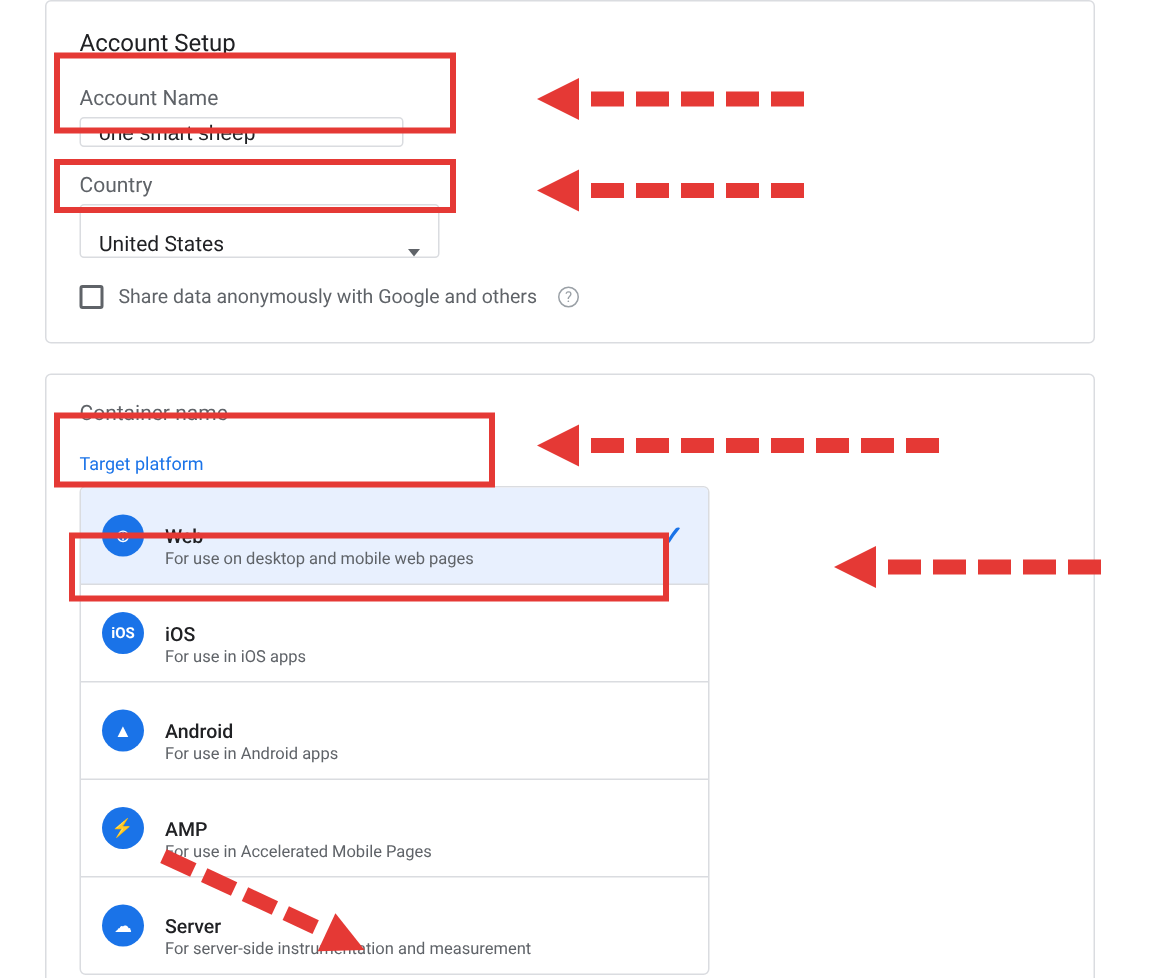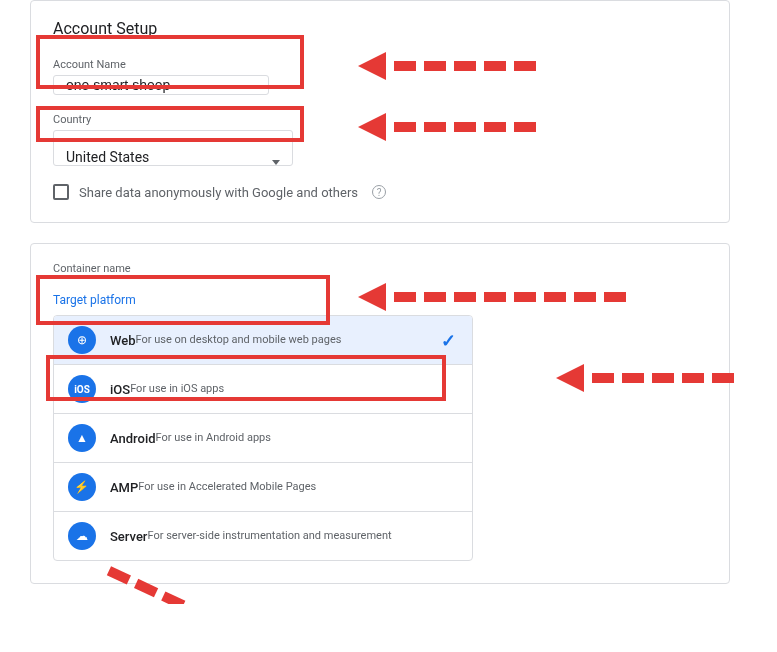--- a/index.html
+++ b/index.html
@@ -1,34 +1,34 @@
 <!DOCTYPE html>
 <html><head>
 <meta charset="utf-8">
 <style>
   * { box-sizing: border-box; margin: 0; padding: 0; }
   body { font-family: Roboto, Arial, sans-serif; font-size: 14px; color: #3c4043; background: #fff; width: 777px; position: relative; }
   .card { border: 1px solid #dadce0; border-radius: 4px; margin: 0 0 20px 30px; padding: 18px 22px 22px 22px; width: 700px; }
   .section-title { font-size: 16px; color: #202124; margin-bottom: 20px; font-weight: 400; }
-  .field-label { font-size: 11px; color: #5f6368; margin-bottom: 4px; }
+  .field-label { font-size: 14px; color: #5f6368; margin-bottom: 4px; }
   .field-label.link { color: #1a73e8; font-size: 12px; margin-bottom: 8px; }
   .text-input { width: 216px; height: 20px; border: 1px solid #dadce0; border-radius: 3px; padding: 0 12px; font-size: 14px; color: #202124; outline: none; }
   .select-wrap { width: 240px; height: 36px; border: 1px solid #dadce0; border-radius: 3px; padding: 0 12px; display: flex; align-items: flex-end; justify-content: space-between; cursor: pointer; }
   .select-value { font-size: 14px; color: #202124; }
   .caret { border-left: 4px solid transparent; border-right: 4px solid transparent; border-top: 5px solid #5f6368; }
   .field-group { margin-bottom: 18px; }
   .checkbox-row { display: flex; align-items: center; gap: 10px; color: #5f6368; font-size: 13px; }
   .checkbox { width: 16px; height: 16px; border: 2px solid #5f6368; border-radius: 2px; flex-shrink: 0; cursor: pointer; }
   .help { width: 14px; height: 14px; border: 1px solid #9aa0a6; border-radius: 50%; font-size: 10px; display: inline-flex; align-items: center; justify-content: center; color: #9aa0a6; margin-left: 4px; }
   .platform-list { border: 1px solid #dadce0; border-radius: 4px; width: 420px; overflow: hidden; }
   .platform-item { display: flex; align-items: center; padding: 10px 14px; border-bottom: 1px solid #dadce0; cursor: pointer; position: relative; }
   .platform-item:last-child { border-bottom: none; }
   .platform-item.selected { background: #e8f0fe; }
   .pi-icon { width: 28px; height: 28px; border-radius: 50%; display: flex; align-items: center; justify-content: center; color: #fff; font-size: 12px; flex-shrink: 0; margin-right: 14px; }
-  .pi-texts { display: flex; flex-direction: row; }
+  .pi-texts { display: flex; flex-direction: column; margin-top: 16px; }
   .pi-name { font-size: 13px; color: #202124; font-weight: 500; }
   .pi-desc { font-size: 11px; color: #5f6368; }
   .pi-check { position: absolute; right: 16px; color: #1a73e8; font-size: 18px; font-weight: bold; }
   .icon-web { background: #1a73e8; }
   .icon-ios { background: #1a73e8; font-weight: bold; font-size: 10px; }
   .icon-android { background: #1a73e8; }
   .icon-amp { background: #1a73e8; }
   .icon-server { background: #1a73e8; }
   
   .hl { position: absolute; border: 4px solid #e53935; pointer-events: none; }

